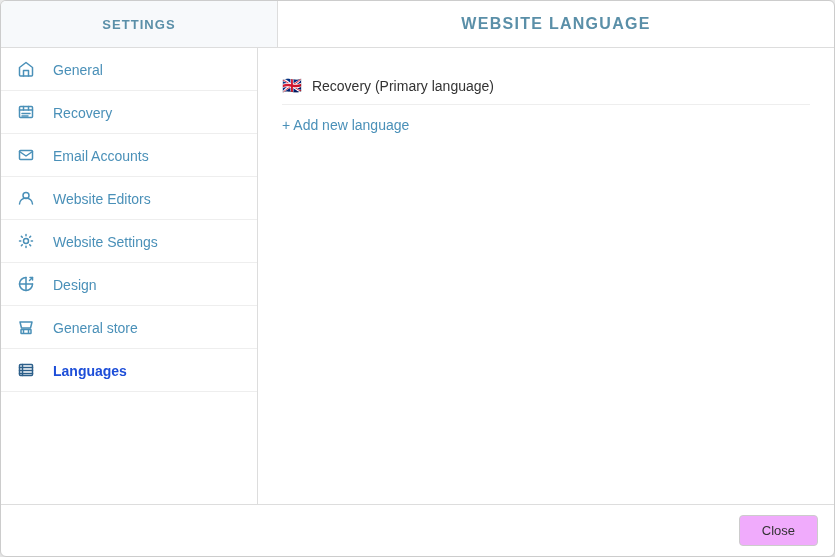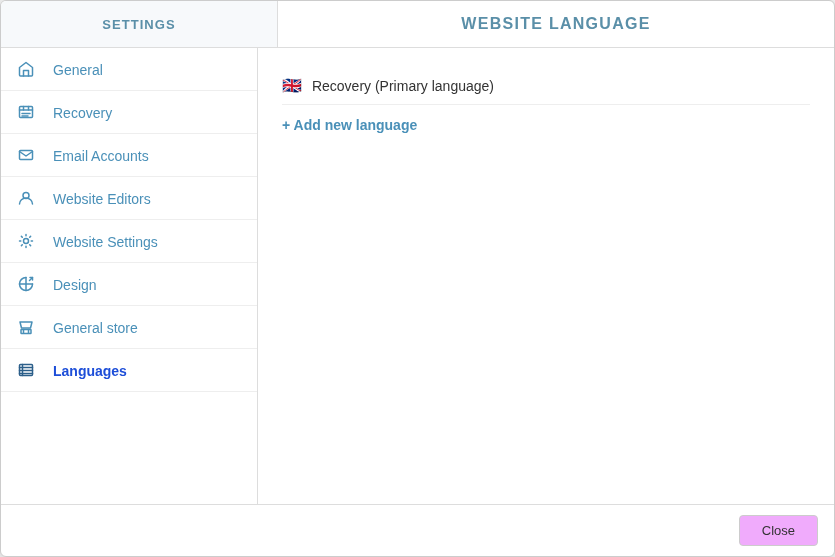--- a/index.html
+++ b/index.html
@@ -131,21 +131,20 @@
     }
 
     .add-language {
       display: flex;
       align-items: center;
       gap: 6px;
       padding: 12px 0;
       color: #4a90b8;
       font-size: 14px;
       cursor: pointer;
-      font-weight: bold;
     }
 
     .modal-footer {
       display: flex;
       justify-content: flex-end;
       align-items: center;
       padding: 10px 16px;
       border-top: 1px solid #ddd;
       flex-shrink: 0;
     }

